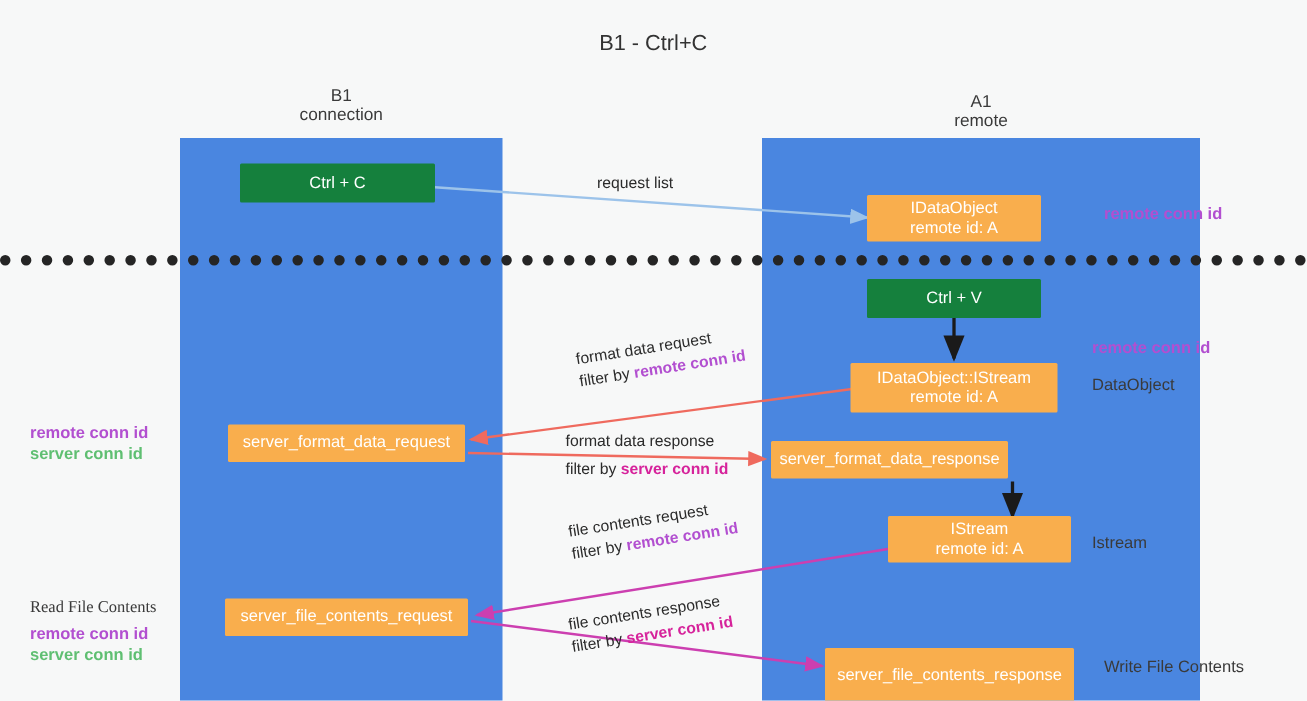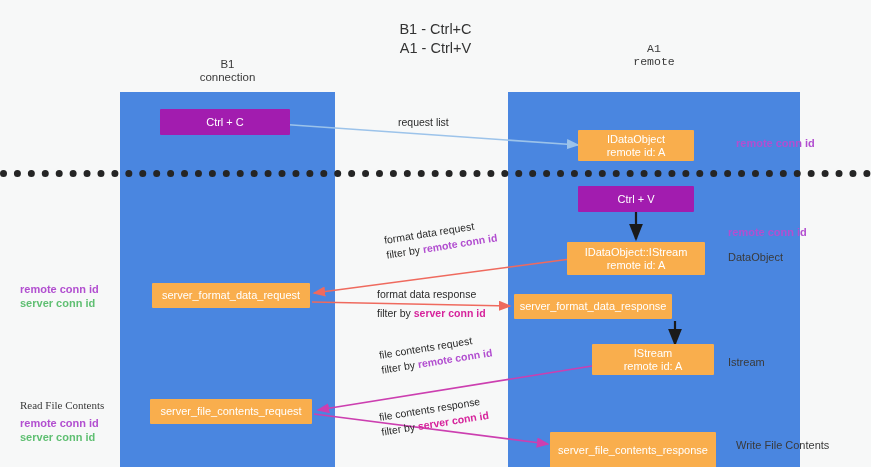--- a/index.html
+++ b/index.html
@@ -24,42 +24,42 @@
   .col-head{
     position:absolute;
     text-align:center;
     color:#3a3a3a;
     font-size:11.5px;
     line-height:13px;
   }
   .col-head .l1{display:block;}
   .col-head .l2{display:block;}
   .col-b1{left:120px;top:44px;width:215px;}
-  .col-a1{left:508px;top:28px;width:292px;font-family:Liberation Mono, monospace;}
+  .col-a1{left:508px;top:48px;width:292px;}
 
   .title{
     position:absolute;left:0;top:6px;width:871px;
     text-align:center;color:#333;font-size:14.5px;line-height:19px;
   }
   .title span{display:block;}
 
   .node{
     position:absolute;
     box-sizing:border-box;
     color:#ffffff;
     font-size:11px;
     line-height:13px;
     display:flex;
     flex-direction:column;
     align-items:center;
     justify-content:center;
     text-align:center;
     border-radius:1px;
   }
-  .node.green{background:#a21caf;text-align:right;}
+  .node.green{background:#15803d;text-align:right;}
   .node.orange{background:#f9ae4d;}
   .node .sub{display:block;}
 
   .edge-label{
     position:absolute;
     font-size:10.5px;
     color:#2b2b2b;
     line-height:15px;
     white-space:nowrap;
   }
@@ -86,21 +86,20 @@
     border-top:7px dotted #252525;
   }
 </style>
 </head>
 <body>
 
 <div id="stage">
 
   <div class="title">
     <span>B1 - Ctrl+C</span>
-    <span>A1 - Ctrl+V</span>
   </div>
 
   <div class="col-head col-b1">
     <span class="l1">B1</span>
     <span class="l2">connection</span>
   </div>
   <div class="col-head col-a1">
     <span class="l1">A1</span>
     <span class="l2">remote</span>
   </div>

